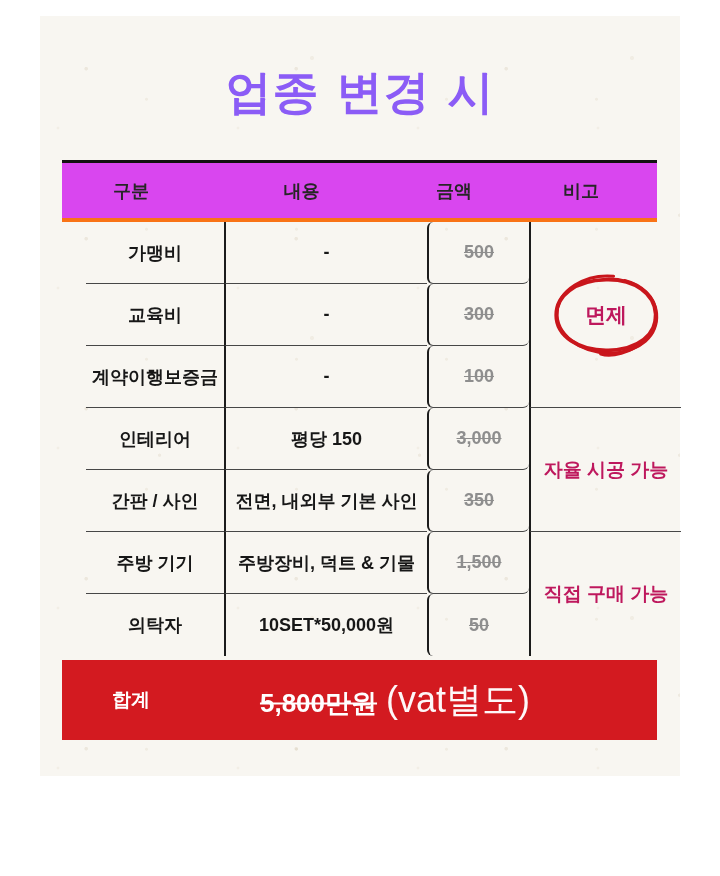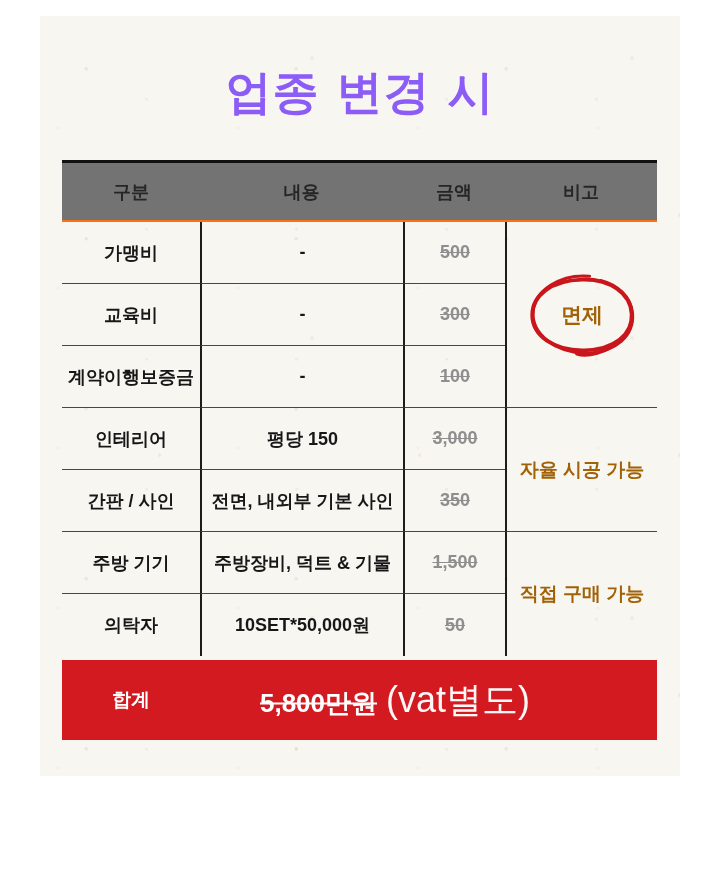--- a/index.html
+++ b/index.html
@@ -21,47 +21,48 @@
   .title {
     position:absolute; left:0; right:0; top:62px; text-align:center;
     font-family:"DejaVu Serif","Liberation Serif",serif;
     font-weight:900; font-size:46px; color:#8b5cf6; letter-spacing:1px;
   }
 
   .table-wrap { position:absolute; left:62px; top:160px; width:595px; }
 
   .thead {
     display:grid; grid-template-columns:138px 203px 102px 152px;
-    height:62px; background:#737373;
-    border-top:3px solid #111; border-bottom:2px solid #f97316;
+    height:62px; background:#d946ef;
+    border-top:3px solid #111; border-bottom:4px solid #f97316;
   }
   .thead .th {
     display:flex; align-items:center; justify-content:center;
     font-size:18px; font-weight:bold; color:#262626;
   }
 
   .tbody {
     display:grid;
     grid-template-columns:138px 203px 102px 152px;
     grid-template-rows:repeat(7,62px);
+    margin-left:24px;
   }
   .cell {
     display:flex; align-items:center; justify-content:center;
     font-size:18px; font-weight:bold; color:#171717; text-align:center;
     padding:0 6px;
   }
   .bL { border-left:2px solid #1c1c1c; }
   .bB { border-bottom:1px solid #474747; }
-  .amount { color:#8e8e8e; text-decoration:line-through; }
+  .amount { color:#8e8e8e; text-decoration:line-through;border-radius:6px; }
 
   .c1{grid-column:1}.c2{grid-column:2}.c3{grid-column:3}
   .r1{grid-row:1}.r2{grid-row:2}.r3{grid-row:3}.r4{grid-row:4}
   .r5{grid-row:5}.r6{grid-row:6}.r7{grid-row:7}
 
-  .remark { grid-column:4; position:relative; color:#a16207; font-size:19px;
+  .remark { grid-column:4; position:relative; color:#be185d; font-size:19px;
             font-weight:bold; display:flex; align-items:center; justify-content:center; }
   .remark-1 { grid-row:1/4; }
   .remark-2 { grid-row:4/6; }
   .remark-3 { grid-row:6/8; }
   .remark-1 .label { position:relative; z-index:2; font-size:21px; }
   .circle-svg { position:absolute; left:50%; top:50%; width:118px; height:86px;
                 transform:translate(-50%,-50%); z-index:1; }
 
   .total-bar {
     position:relative; margin-top:4px; height:80px; background:#d31a20;

